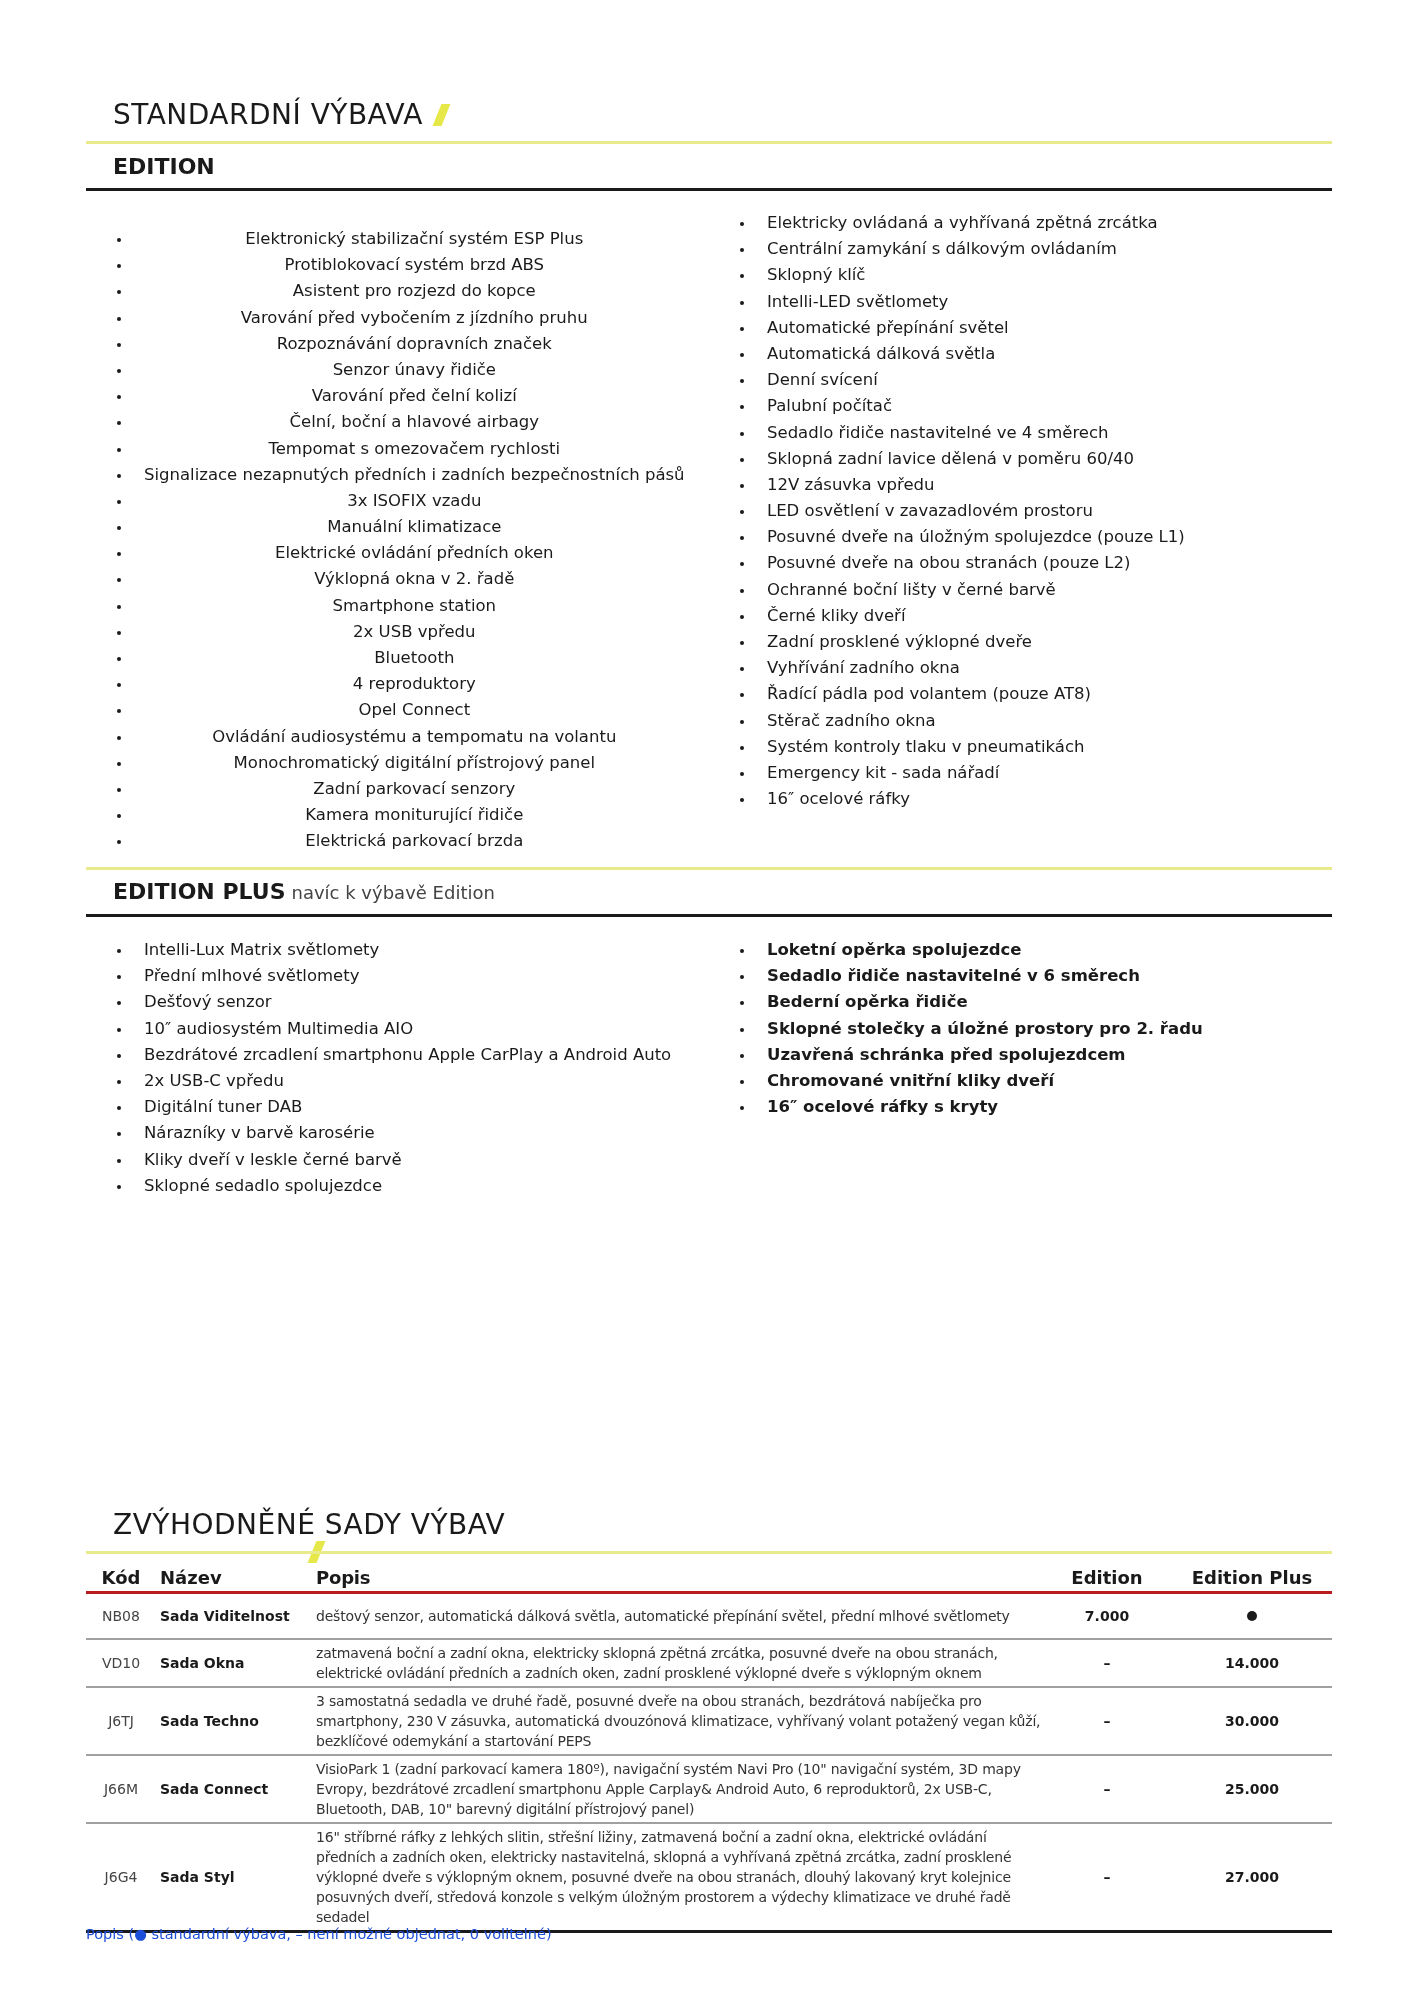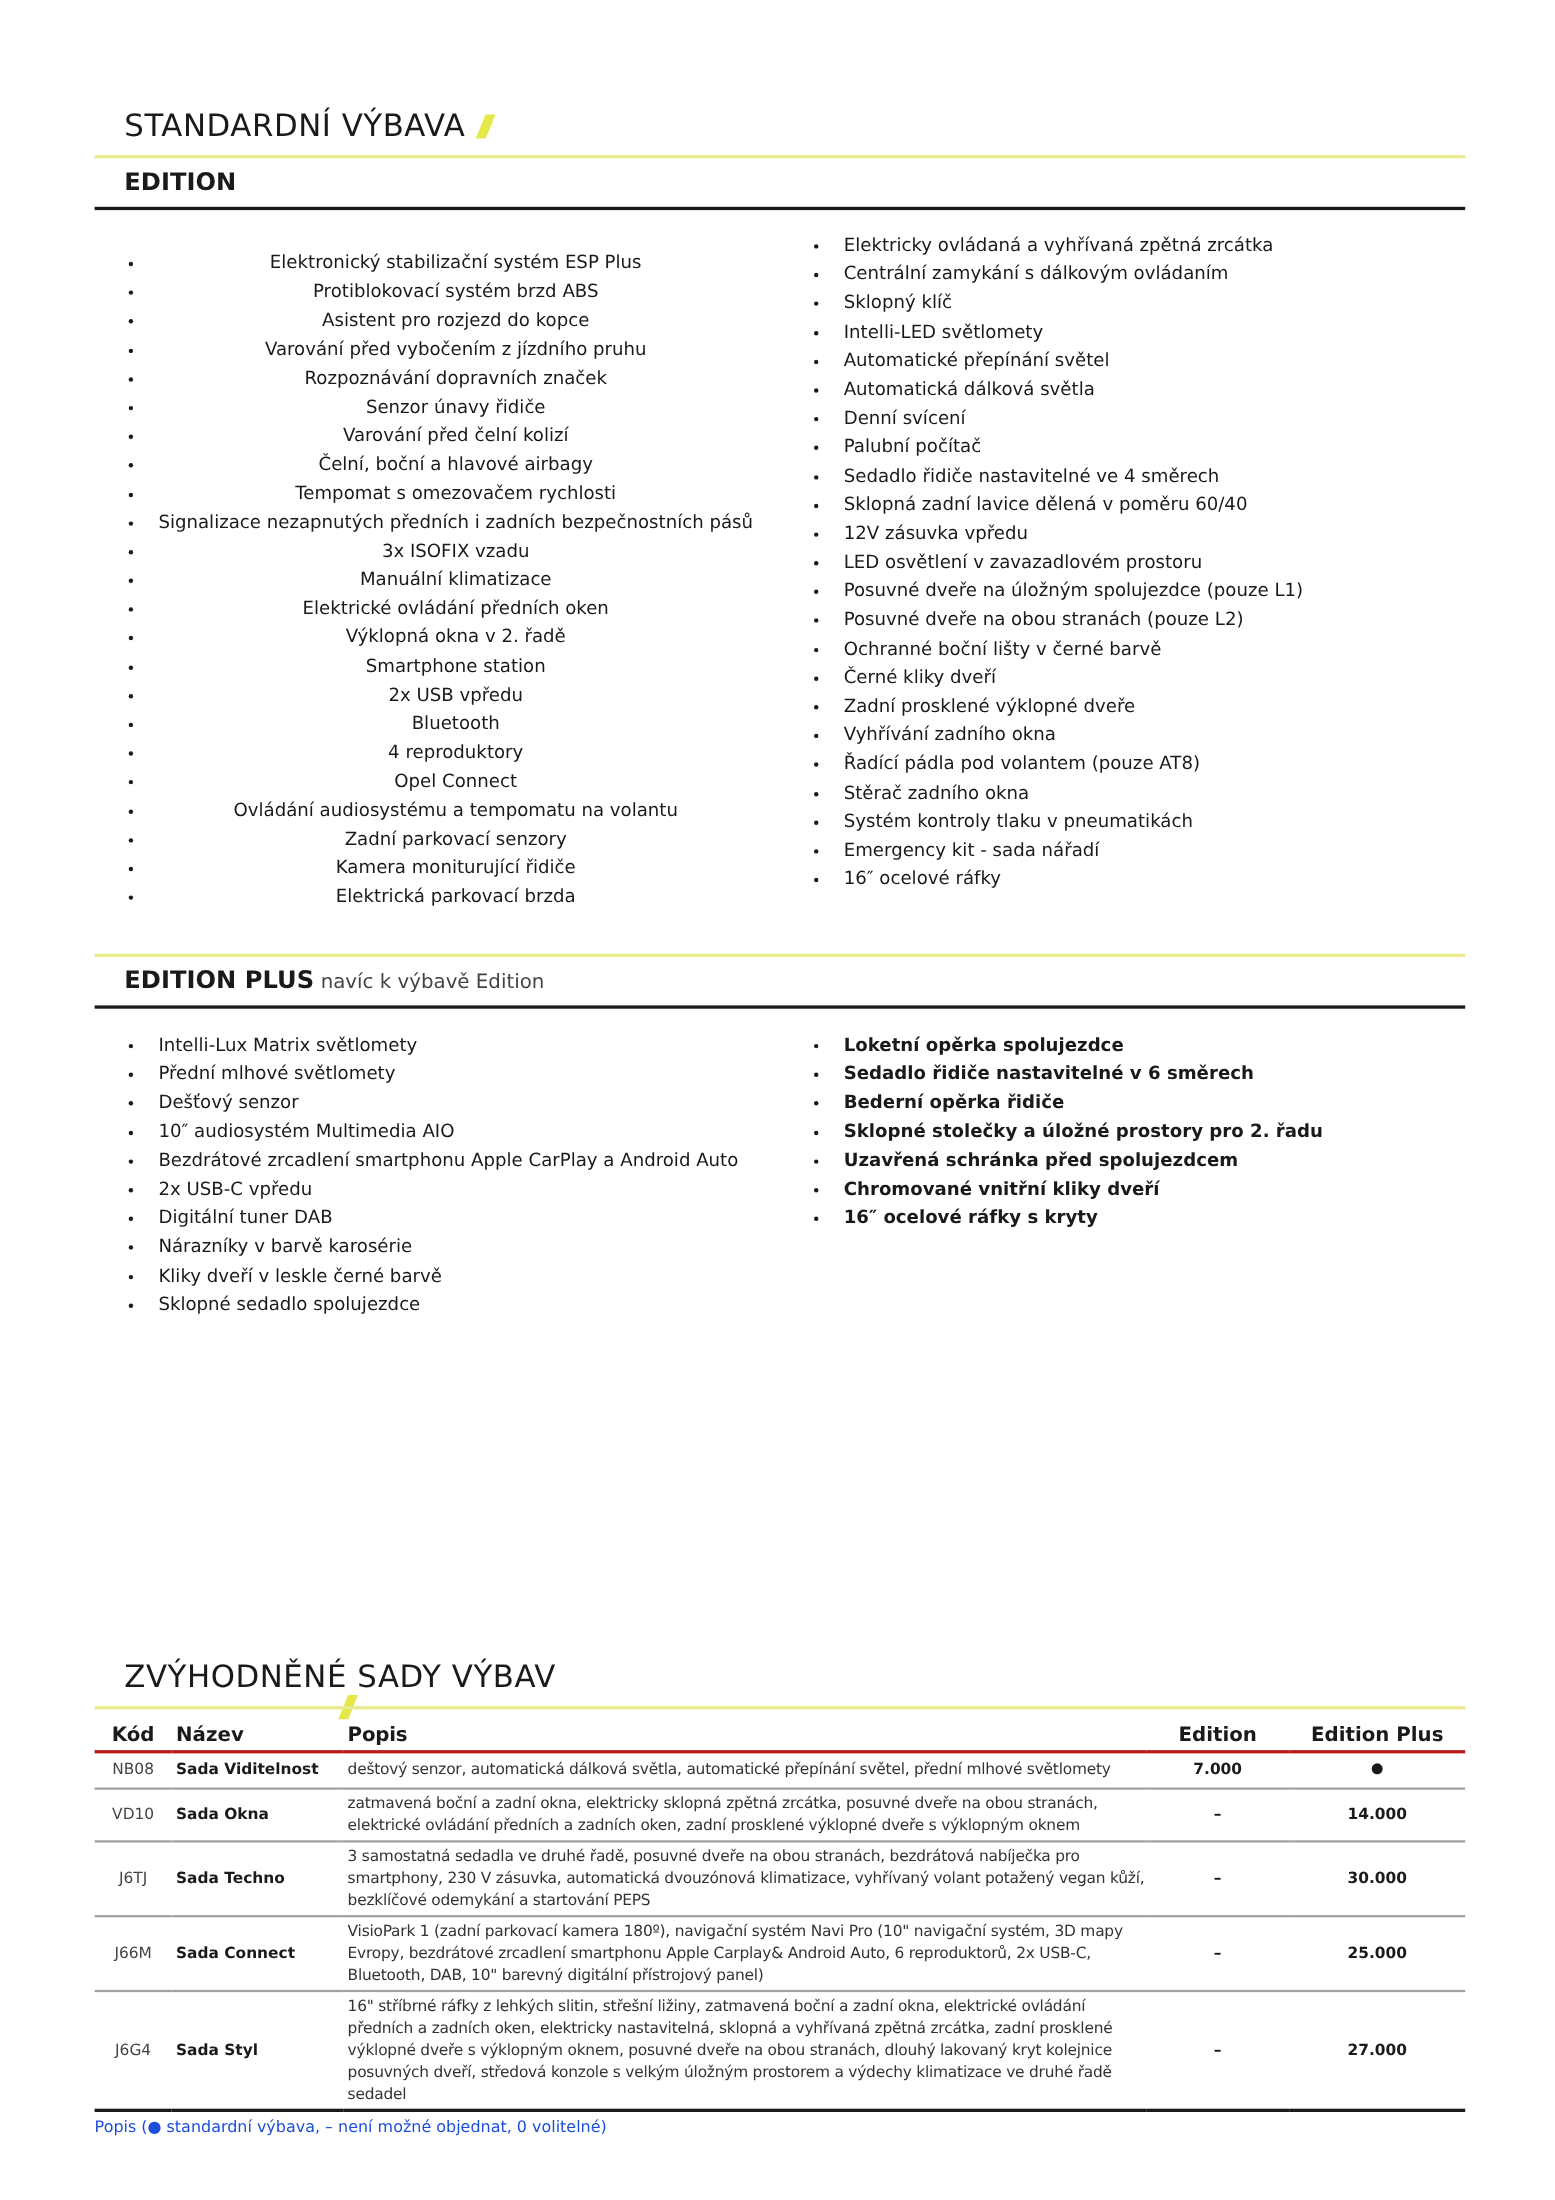--- a/index.html
+++ b/index.html
@@ -111,20 +111,21 @@
     <li>3x ISOFIX vzadu</li>
     <li>Manuální klimatizace</li>
     <li>Elektrické ovládání předních oken</li>
     <li>Výklopná okna v 2. řadě</li>
     <li>Smartphone station</li>
     <li>2x USB vpředu</li>
     <li>Bluetooth</li>
     <li>4 reproduktory</li>
     <li>Opel Connect</li>
     <li>Ovládání audiosystému a tempomatu na volantu</li>
+    <li>Monochromatický digitální přístrojový panel</li>
     <li>Zadní parkovací senzory</li>
     <li>Kamera moniturující řidiče</li>
     <li>Elektrická parkovací brzda</li>
   </ul>
 <ul class="list" id="ed-right" style="left:738px; top:210px;">
     <li>Elektricky ovládaná a vyhřívaná zpětná zrcátka</li>
     <li>Centrální zamykání s dálkovým ovládaním</li>
     <li>Sklopný klíč</li>
     <li>Intelli-LED světlomety</li>
     <li>Automatické přepínání světel</li>
@@ -186,21 +187,21 @@
   <thead>
     <tr>
       <th class="col-code">Kód</th>
       <th class="col-name">Název</th>
       <th class="col-desc">Popis</th>
       <th class="col-ed">Edition</th>
       <th class="col-edp">Edition Plus</th>
     </tr>
   </thead>
   <tbody id="pkg-body">
-      <tr style="height: 34px;">
+      <tr style="height: 47px;">
         <td class="col-code">NB08</td>
         <td class="col-name">Sada Viditelnost</td>
         <td class="col-desc">deštový senzor, automatická dálková světla, automatické přepínání světel, přední mlhové světlomety</td>
         <td class="col-ed">7.000</td>
         <td class="col-edp"><span class="dot"></span></td>
       </tr>
       <tr style="height: 46px;">
         <td class="col-code">VD10</td>
         <td class="col-name">Sada Okna</td>
         <td class="col-desc">zatmavená boční a zadní okna, elektricky sklopná zpětná zrcátka, posuvné dveře na obou stranách, elektrické ovládání předních a zadních oken, zadní prosklené výklopné dveře s výklopným oknem</td>

